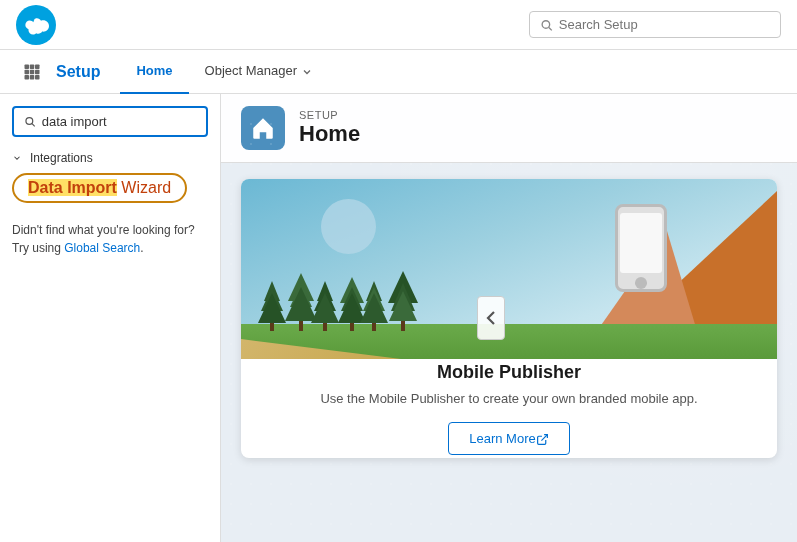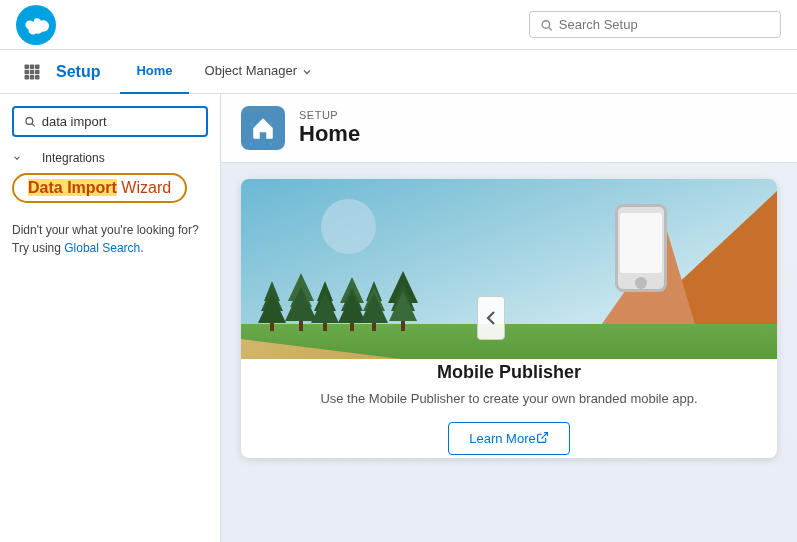--- a/index.html
+++ b/index.html
@@ -99,21 +99,21 @@
       border-radius: 4px;
       padding: 6px 10px;
       gap: 6px;
       margin-bottom: 14px;
       background: #fff;
     }
     .sidebar-search input {
       border: none; outline: none; font-size: 13px; width: 100%; color: #333;
     }
     .sidebar-section-header {
-      display: flex; align-items: center; gap: 20px;
+      display: flex; align-items: center; gap: 8px;
       font-size: 12px; color: #333; margin-bottom: 8px;
       cursor: pointer;
     }
     .sidebar-item-link {
       display: inline-block;
       border: 2px solid #c8810a;
       border-radius: 20px;
       padding: 4px 14px;
       font-size: 16px;
       color: #c2410c;
@@ -249,21 +249,21 @@
       padding: 3px 20px;
       text-align: center;
     }
     .card-title {
       font-size: 18px; font-weight: 700; color: #1a1a1a; margin-bottom: 8px;
     }
     .card-desc {
       font-size: 13px; color: #555; margin-bottom: 16px;
     }
     .card-btn {
-      display: inline-flex; align-items: flex-start; 
+      display: inline-flex; align-items: flex-end; 
       border: 1px solid #0070d2;
       border-radius: 4px;
       padding: 8px 20px;
       color: #0070d2;
       font-size: 13px;
       cursor: pointer;
       background: #fff;
     }
 
     
@@ -357,21 +357,21 @@
           <polyline points="6 9 12 15 18 9"></polyline>
         </svg>
       <span>Integrations</span>
     </div>
 
     <div class="sidebar-item-link">
       <span style="background:#ffe066;font-weight:600;">Data Import</span><span> Wizard</span>
     </div>
 
     <div class="sidebar-not-found">
-      <span>Didn't your what you're looking for?</span><br>
+      <span>Didn't find what you're looking for?</span><br>
       <span>Try using <a href="#">Global Search</a>.</span>
     </div>
   </div>
 
   <div class="content-area">
 
     <div class="carousel-nav">
       <svg width="10" height="16" viewBox="0 0 10 16" fill="none" stroke="#555" stroke-width="2.2">
         <polyline points="8 2 2 8 8 14"></polyline>
       </svg>

